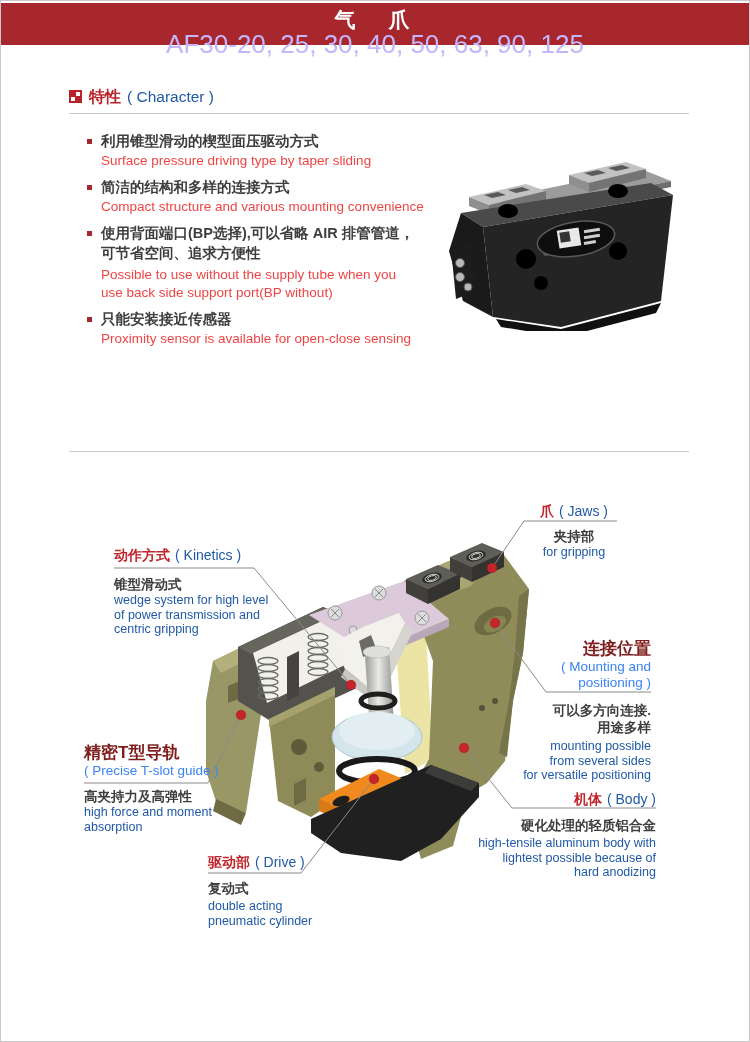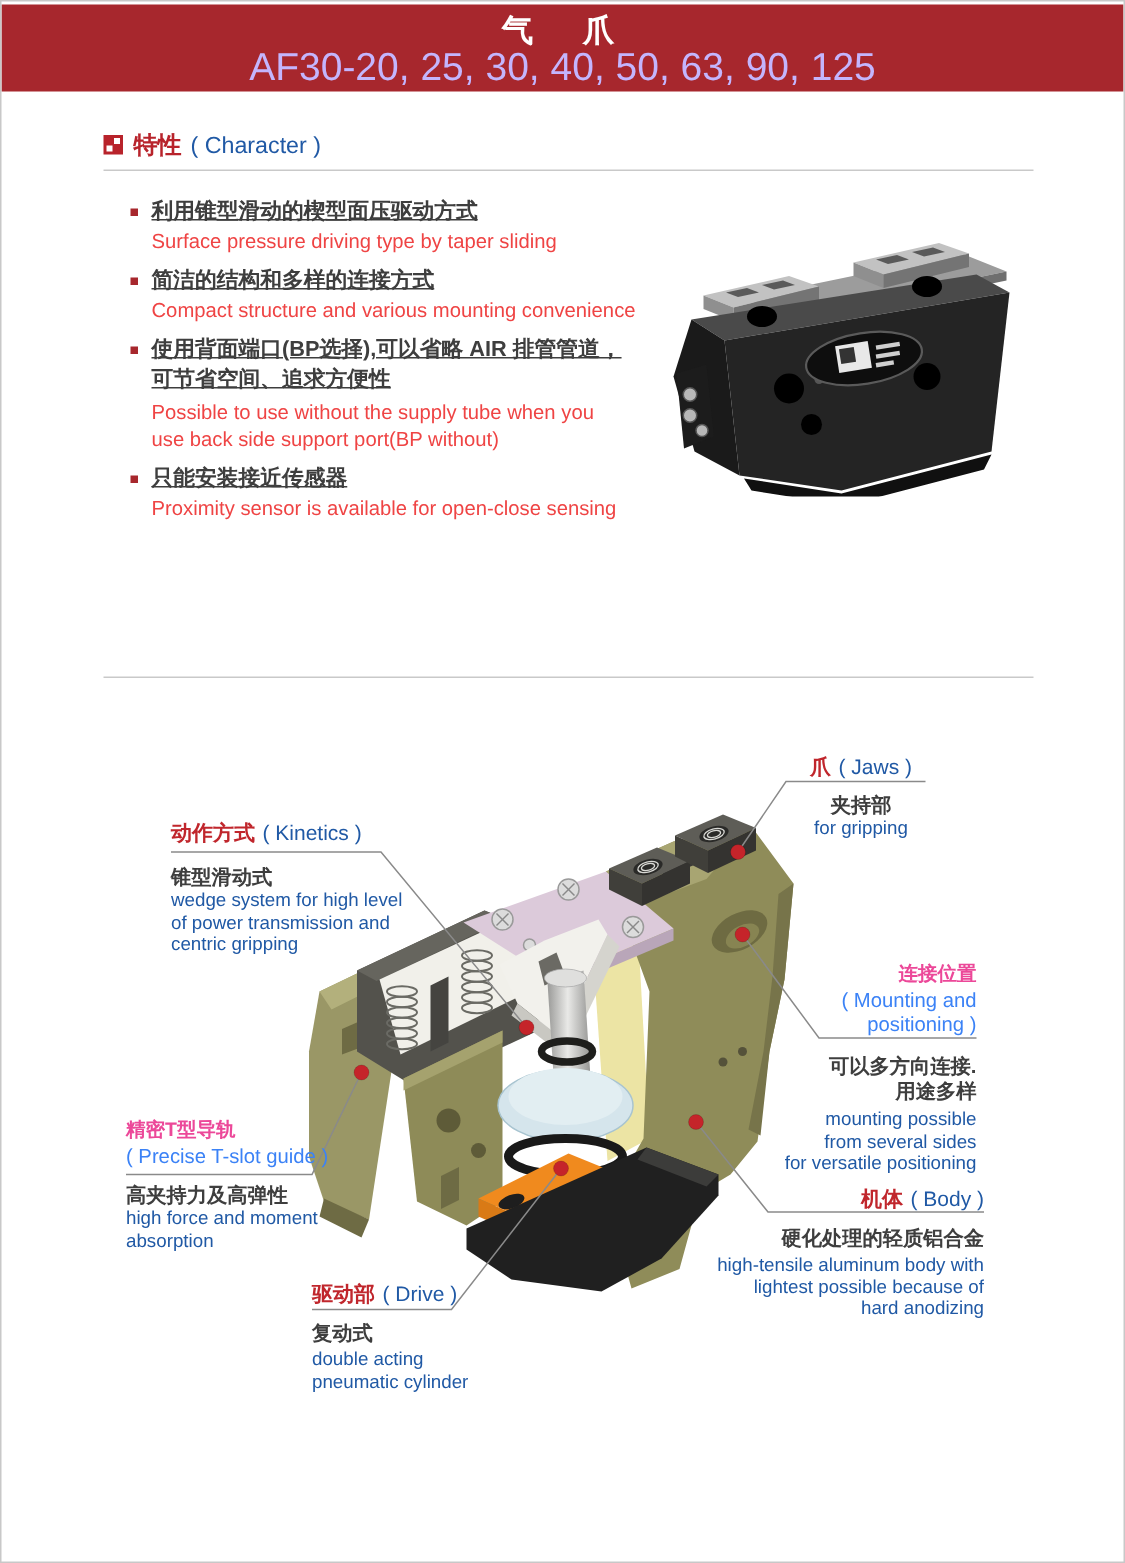--- a/index.html
+++ b/index.html
@@ -1,44 +1,44 @@
 <!DOCTYPE html>
 <html><head>
 <meta charset="utf-8">
 <style>
   html,body{margin:0;padding:0;background:#fff;}
   body{font-family:"Liberation Sans","DejaVu Sans",sans-serif;}
   #page{position:relative;width:748px;height:1040px;border:1px solid #c8c8c8;background:#fff;overflow:hidden;}
   
-  .band{position:absolute;left:0;top:2px;width:100%;height:58px;background:#a7272d;}
+  .band{position:absolute;left:0;top:2px;width:100%;height:42px;background:#a7272d;}
   .band .t1{position:absolute;left:0;top:3px;width:100%;text-align:center;color:#fff;
             font-size:21px;font-weight:bold;letter-spacing:6px;}
   .band .t2{position:absolute;left:0;top:26px;width:100%;text-align:center;color:#c4b5fd;
             font-size:26px;font-weight:normal;letter-spacing:0px;}
   
   .sec{position:absolute;left:68px;height:20px;white-space:nowrap;}
   .sec .ico{display:inline-block;width:13px;height:13px;background:#b8232b;position:relative;
             vertical-align:-1px;margin-right:7px;}
   .sec .ico i{position:absolute;background:#fff;}
   .sec .cn{color:#b8232b;font-size:16px;font-weight:bold;text-align:center;}
   .sec .en{color:#2059a5;font-size:15.5px;margin-left:6px;}
   .rule{position:absolute;left:68px;width:620px;height:0;border-top:1px solid #c9c9c9;}
   
   #features{position:absolute;left:86px;top:130px;width:390px;}
   .feat{display:flex;margin-bottom:7px;}
   .feat .mk{flex:0 0 14px;}
   .feat .mk span{display:block;width:5px;height:5px;background:#a7272d;margin-top:8px;}
-  .feat .zh{font-size:14.5px;font-weight:bold;color:#3e3e3e;line-height:20px;white-space:nowrap;text-decoration:underline;}
+  .feat .zh{font-size:14.5px;font-weight:bold;color:#3e3e3e;line-height:20px;white-space:nowrap;}
   .feat .eng{font-size:13.5px;color:#ef4444;line-height:18px;margin-top:1px;}
   
   .co{position:absolute;z-index:2;}
   .co .t{font-size:14px;white-space:nowrap;}
   .co .t .r{color:#c0262c;font-weight:bold;}
   .co .t .b{color:#2059a5;margin-left:5px;}
-  .co .tcn{color:#ec4899;font-weight:bold;font-size:13px;line-height:16px;white-space:nowrap;}
+  .co .tcn{color:#7f1d1d;font-weight:bold;font-size:17px;line-height:16px;white-space:nowrap;}
   .co .ten{color:#3b82f6;font-size:13.5px;line-height:16px;}
   .co .dcn{color:#3e3e3e;font-weight:bold;font-size:13.5px;line-height:17px;white-space:nowrap;}
   .co .den{color:#2059a5;font-size:12.5px;line-height:14.5px;}
   .ra{text-align:right;}
   .ctr{text-align:center;}
   svg{position:absolute;left:0;top:0;z-index:1;}
   #photoSvg{position:absolute;left:445px;top:150px;z-index:1;}
 </style>
 </head>
 <body>

